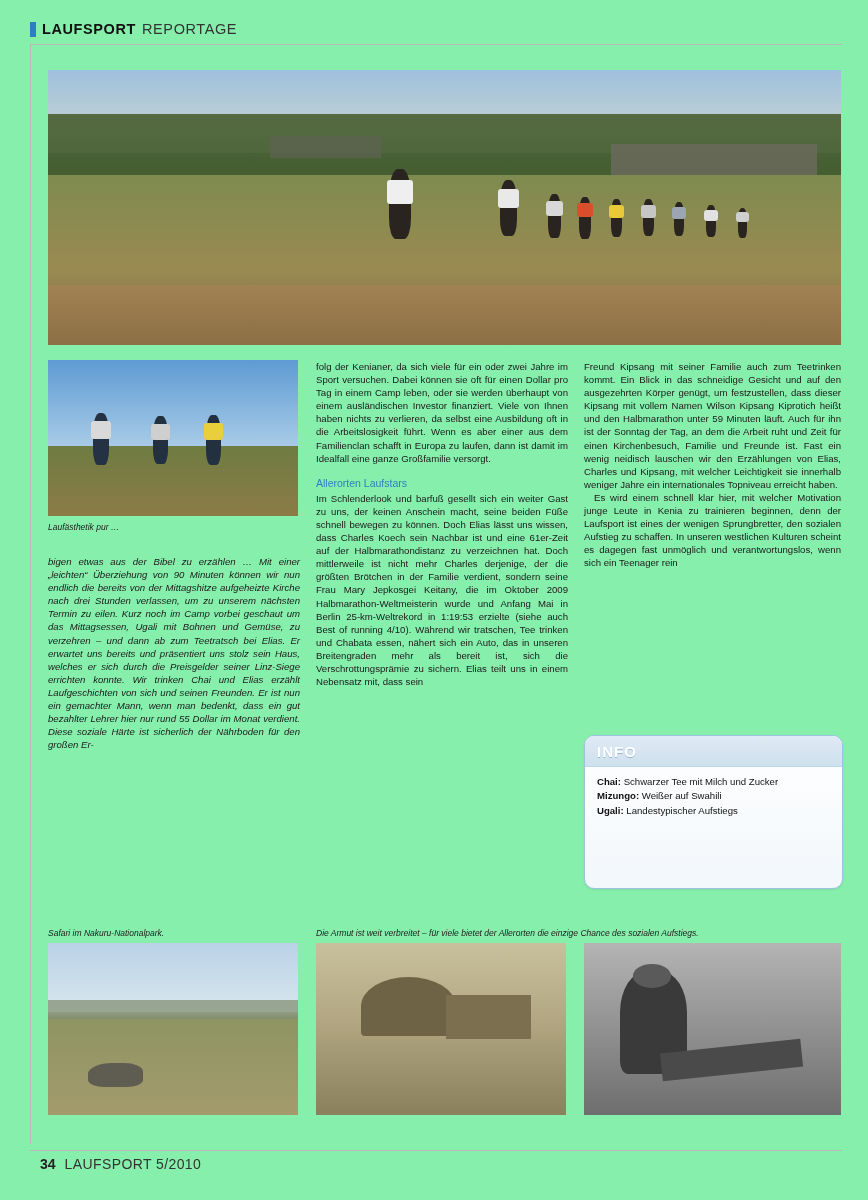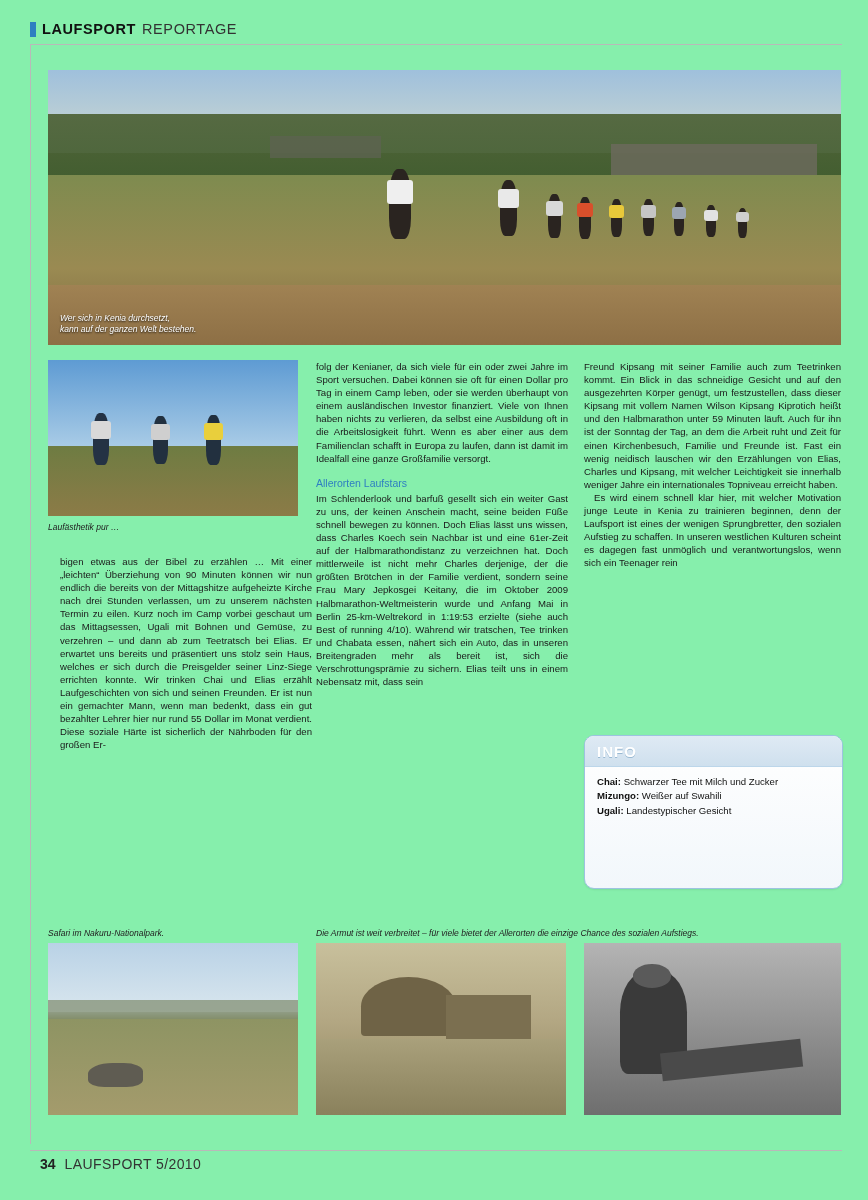--- a/index.html
+++ b/index.html
@@ -144,21 +144,21 @@
     position: absolute;
     font-size: 9.6px;
     line-height: 13.1px;
     text-align: justify;
     color: #1a1a1a;
     font-family: "Liberation Sans", sans-serif;
   }
   .col p { margin: 0 0 0 0; }
   .col p + p { margin-top: 0px; }
   .col-left {
-    left: 60px; top: 555px; width: 252px;
+    left: 48px; top: 555px; width: 252px; font-style: italic;
   }
   .col-mid {
     left: 316px; top: 360px; width: 252px;
   }
   .col-right {
     left: 584px; top: 360px; width: 257px;
   }
   .subhead {
     color: #2e7fc1;
     font-weight: normal;
@@ -299,22 +299,20 @@
     <div class="runner" style="left:79%; top:48%; width:10px; height:34px;">
       <div class="tshirt" style="background:#9ca6b2;"></div>
     </div>
     <div class="runner" style="left:83%; top:49%; width:10px; height:32px;">
       <div class="tshirt" style="background:#e2e2e2;"></div>
     </div>
     <div class="runner" style="left:87%; top:50%; width:9px; height:30px;">
       <div class="tshirt" style="background:#cfcfcf;"></div>
     </div>
 
-    <div class="caption-overlay" style="white-space: pre-line;">Wer sich in Kenia durchsetzt,
-kann auf der ganzen Welt bestehen.</div>
   </div>
 
   <div class="photo-left-small">
     <div class="sky2"></div>
     <div class="grass2"></div>
     <div class="runner" style="left:18%; top:34%; width:16px; height:52px; background:#243244;">
       <div class="tshirt" style="background:#d9d9d9;"></div>
     </div>
     <div class="runner" style="left:42%; top:36%; width:15px; height:48px; background:#22303f;">
       <div class="tshirt" style="background:#cfcfcf;"></div>
@@ -343,21 +341,21 @@
   <div class="infobox">
     <div class="infobox-head">INFO</div>
     <div class="infobox-body">
       <div>
         <b>Chai:</b><span> Schwarzer Tee mit Milch und Zucker</span>
       </div>
       <div>
         <b>Mizungo:</b><span> Weißer auf Swahili</span>
       </div>
       <div>
-        <b>Ugali:</b><span> Landestypischer Gesicht</span>
+        <b>Ugali:</b><span> Landestypischer Aufstiegs</span>
       </div>
     </div>
   </div>
 
   <div class="cap-b1">Safari im Nakuru-Nationalpark.</div>
   <div class="cap-b2">Die Armut ist weit verbreitet – für viele bietet der Allerorten die einzige Chance des sozialen Aufstiegs.</div>
 
   <div class="photo-b1">
     <div class="s"></div>
     <div class="h"></div>

